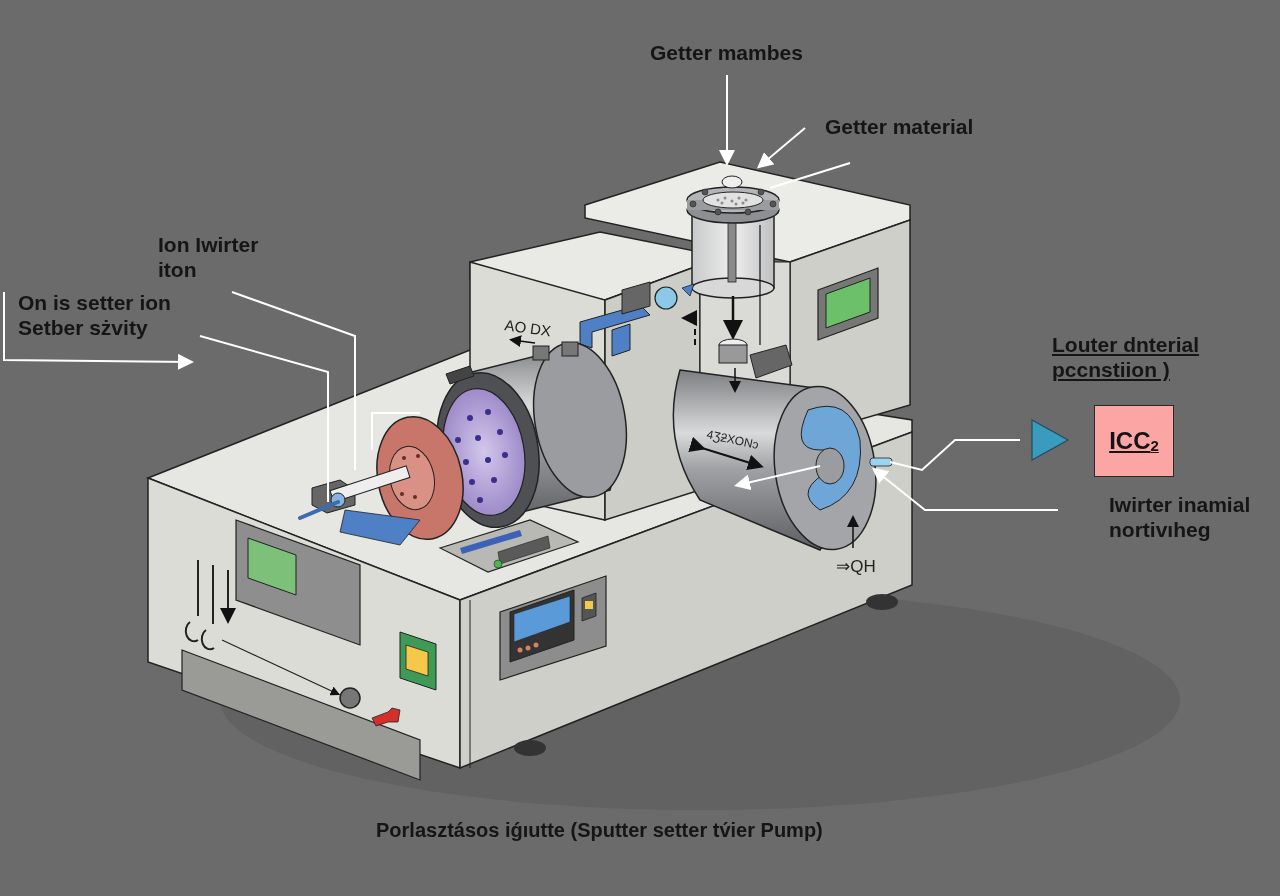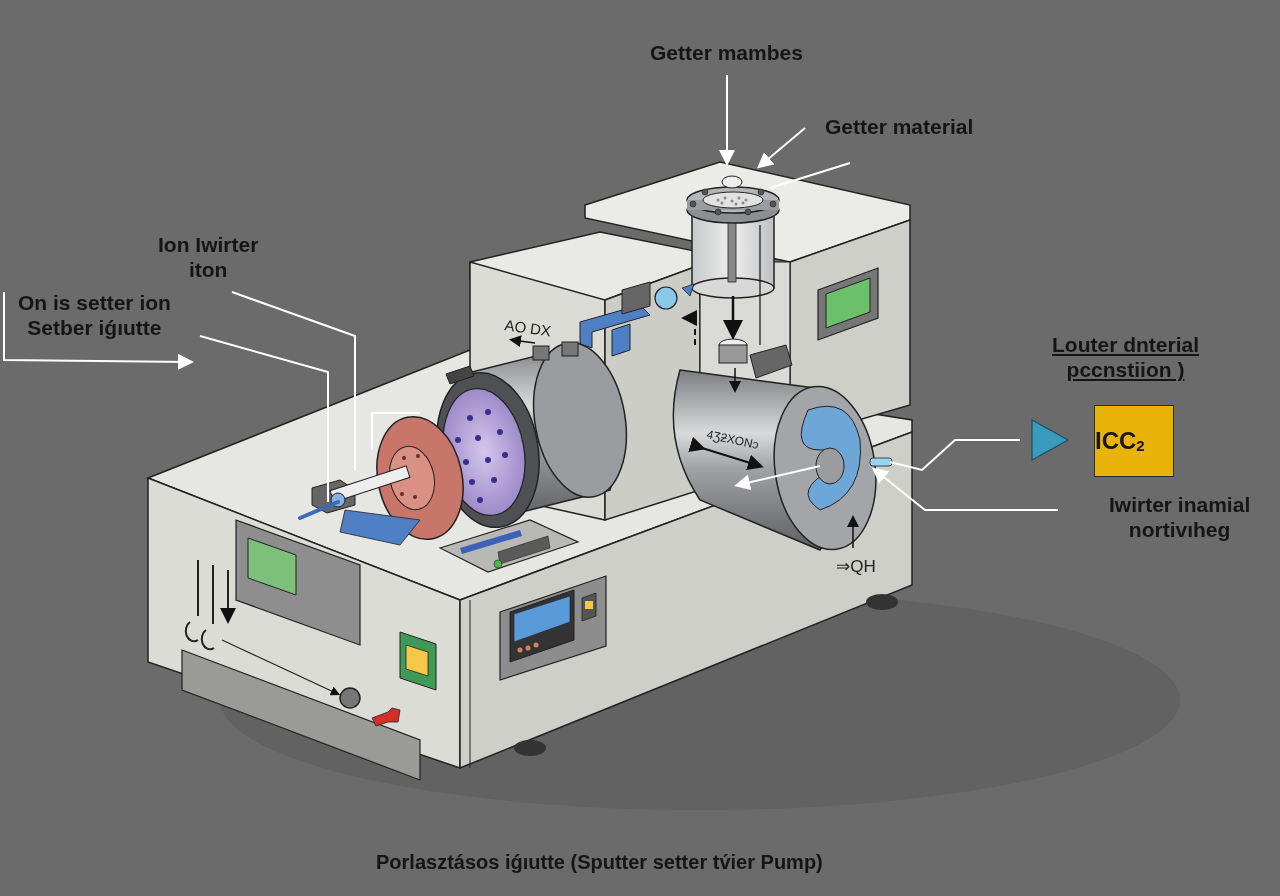--- a/index.html
+++ b/index.html
@@ -12,27 +12,27 @@
     #stage { position: absolute; left: 0; top: 0; width: 1280px; height: 896px; }
     .lbl {
       position: absolute;
       font-family: "Liberation Sans", sans-serif;
       font-weight: bold;
       font-size: 21px;
       color: #151515;
       line-height: 1.2;
       white-space: nowrap;
     }
-    .lbl.center { text-align: center; }
+    .lbl.center { text-align: left; }
     .lbl .line { display: block; }
     #icc-box {
       position: absolute; left: 1094px; top: 405px; width: 80px; height: 72px;
-      background: #eab308; border: 1.5px solid #2a2a2a; box-sizing: border-box;
-      display: flex; align-items: center; 
-      font-family: "Liberation Sans", sans-serif; font-weight: bold; font-size: 24px; color: #151515;
+      background: #fca5a5; border: 1.5px solid #2a2a2a; box-sizing: border-box;
+      display: flex; align-items: center; justify-content: center;
+      font-family: "Liberation Sans", sans-serif; font-weight: bold; font-size: 24px; color: #151515; text-decoration: underline;
     }
     #icc-box sub { font-size: 15px; position: relative; top: 4px; }
     .svgtext { font-family: "Liberation Sans", sans-serif; fill: #222; }
   </style>
 </head>
 <body>
 
 <svg id="stage" viewBox="0 0 1280 896" xmlns="http://www.w3.org/2000/svg">
   <defs>
     <linearGradient id="cylGrad" x1="0" y1="0" x2="0" y2="1">
@@ -261,31 +261,31 @@
 <div class="lbl center" style="left:650px; top:40px;">Getter mambes</div>
 <div class="lbl" style="left:825px; top:114px;">Getter material</div>
 
 <div class="lbl center" style="left:158px; top:232px;">
   <span class="line">Ion Iwirter</span>
   <span class="line">iton</span>
 </div>
 
 <div class="lbl center" style="left:18px; top:290px;">
   <span class="line">On is setter ion</span>
-  <span class="line">Setber iǵıutte</span>
+  <span class="line">Setber sżvity</span>
 </div>
 
 <div class="lbl center" style="left:1052px; top:332px;text-decoration:underline;">
   <span class="line">Louter dnterial</span>
   <span class="line">pccnstiion )</span>
 </div>
 
 <div id="icc-box">
   <span>ICC</span>
     <sub>2</sub>
 </div>
 
 <div class="lbl center" style="left:1109px; top:492px;">
   <span class="line">Iwirter inamial</span>
   <span class="line">nortivıheg</span>
 </div>
 
-<div class="lbl" style="left:376px; top:818px; font-size:20px;margin-top:32px;">Porlasztásos iǵıutte (Sputter setter tv́ier Pump)</div>
+<div class="lbl" style="left:376px; top:818px; font-size:20px;">Porlasztásos iǵıutte (Sputter setter tv́ier Pump)</div>
 
 </body></html>

